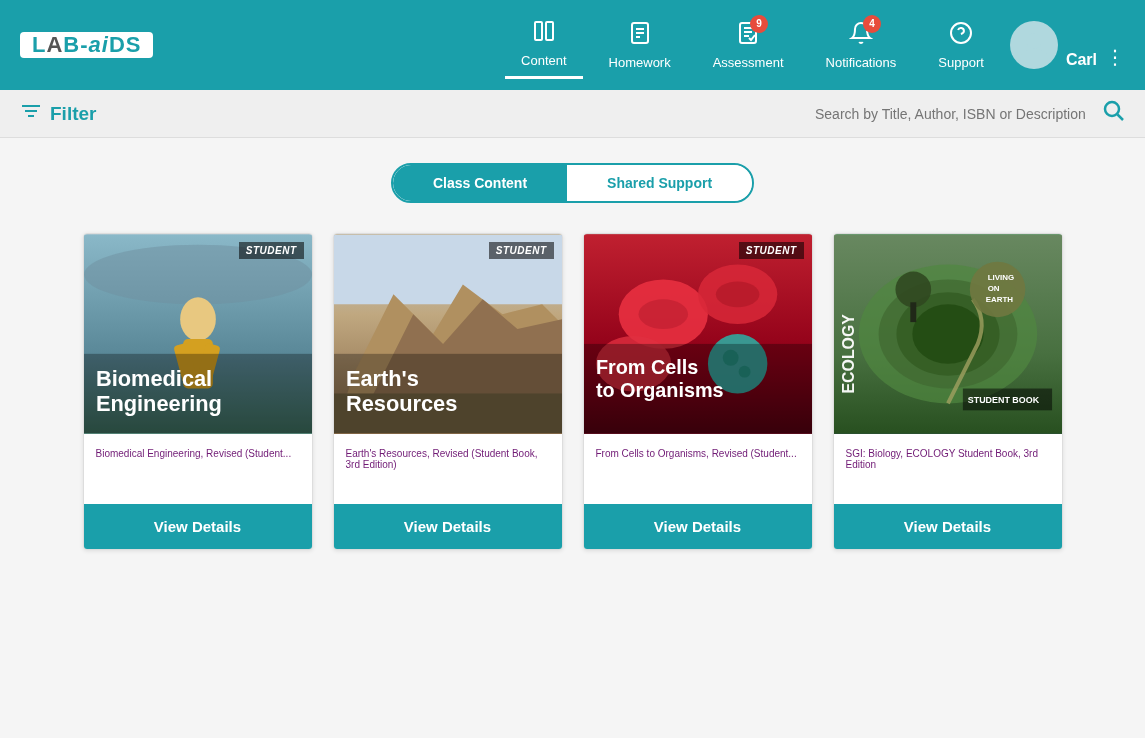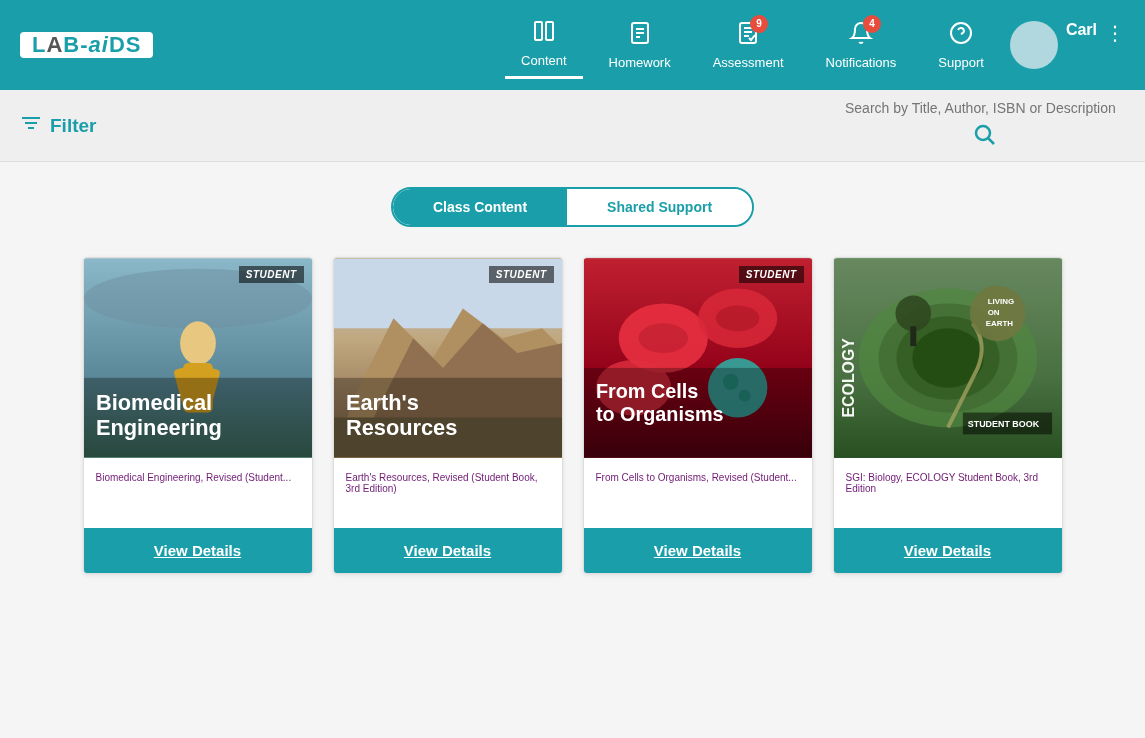--- a/index.html
+++ b/index.html
@@ -58,21 +58,21 @@
       width: 18px;
       height: 18px;
       font-size: 10px;
       display: flex;
       align-items: center;
       justify-content: center;
       font-weight: bold;
     }
     .user-section {
       display: flex;
-      align-items: flex-start;
+      align-items: flex-end;
       gap: 8px;
       color: white;
       cursor: pointer;
       margin-left: 10px;
     }
     .avatar {
       width: 48px;
       height: 48px;
       border-radius: 50%;
       background: #b0d8de;
@@ -110,21 +110,20 @@
     .filter-label {
       color: #1a9faa;
       font-size: 19px;
       font-weight: bold;
     }
     .search-box {
       margin-left: auto;
       display: flex;
       align-items: center;
       gap: 8px;
-      flex-direction: column;
     }
     .search-input {
       border: none;
       background: transparent;
       font-size: 14px;
       color: #aaa;
       width: 280px;
       outline: none;
     }
     .search-icon {
@@ -213,21 +212,20 @@
       display: block;
       width: 100%;
       background: #1a9faa;
       color: white;
       border: none;
       padding: 14px 0;
       font-size: 15px;
       font-weight: bold;
       cursor: pointer;
       text-align: center;
-      text-decoration: underline;
     }
 
     
     .cover-biomedical {
       background: linear-gradient(to bottom, #a8c5d0 0%, #7ba8b8 40%, #5a8a7e 100%);
     }
     .cover-earth {
       background: linear-gradient(to bottom, #c9b99a 0%, #a08060 50%, #7a6040 100%);
     }
     .cover-cells {

